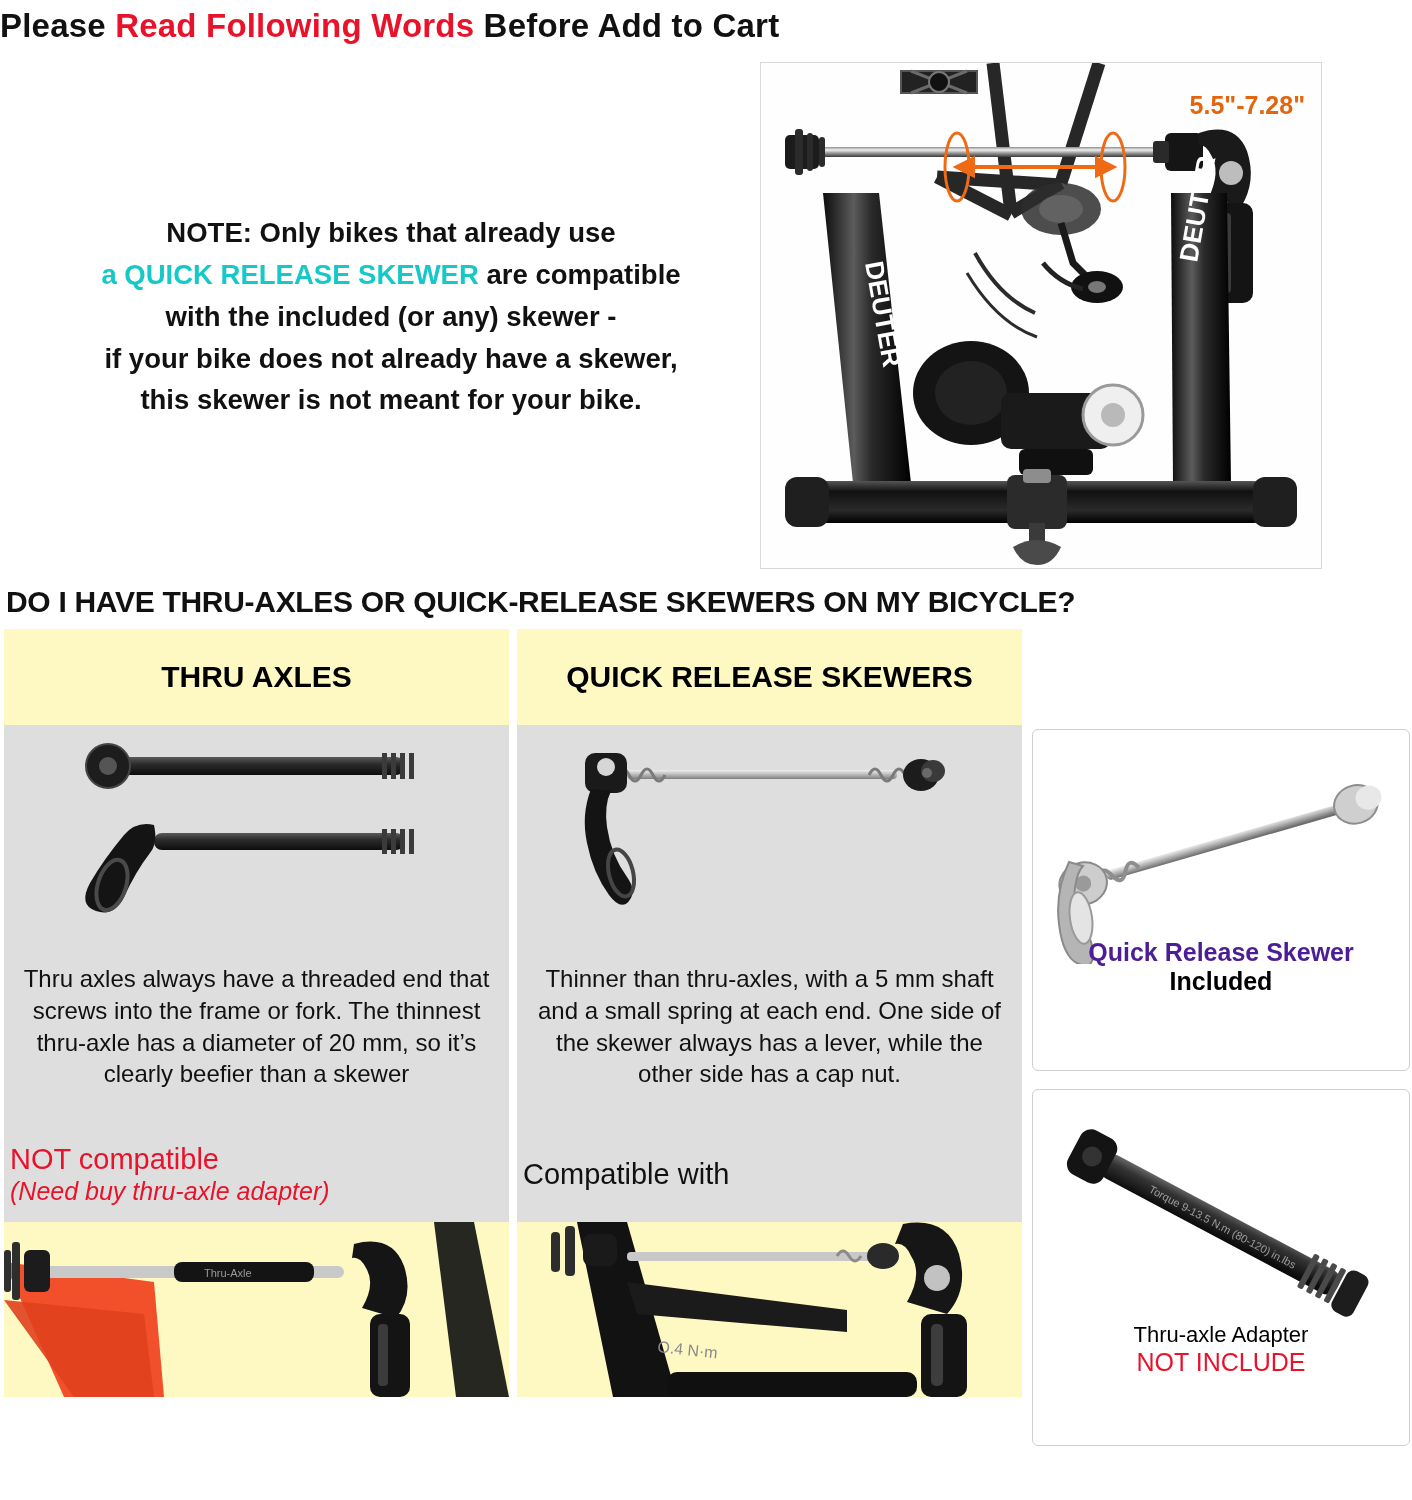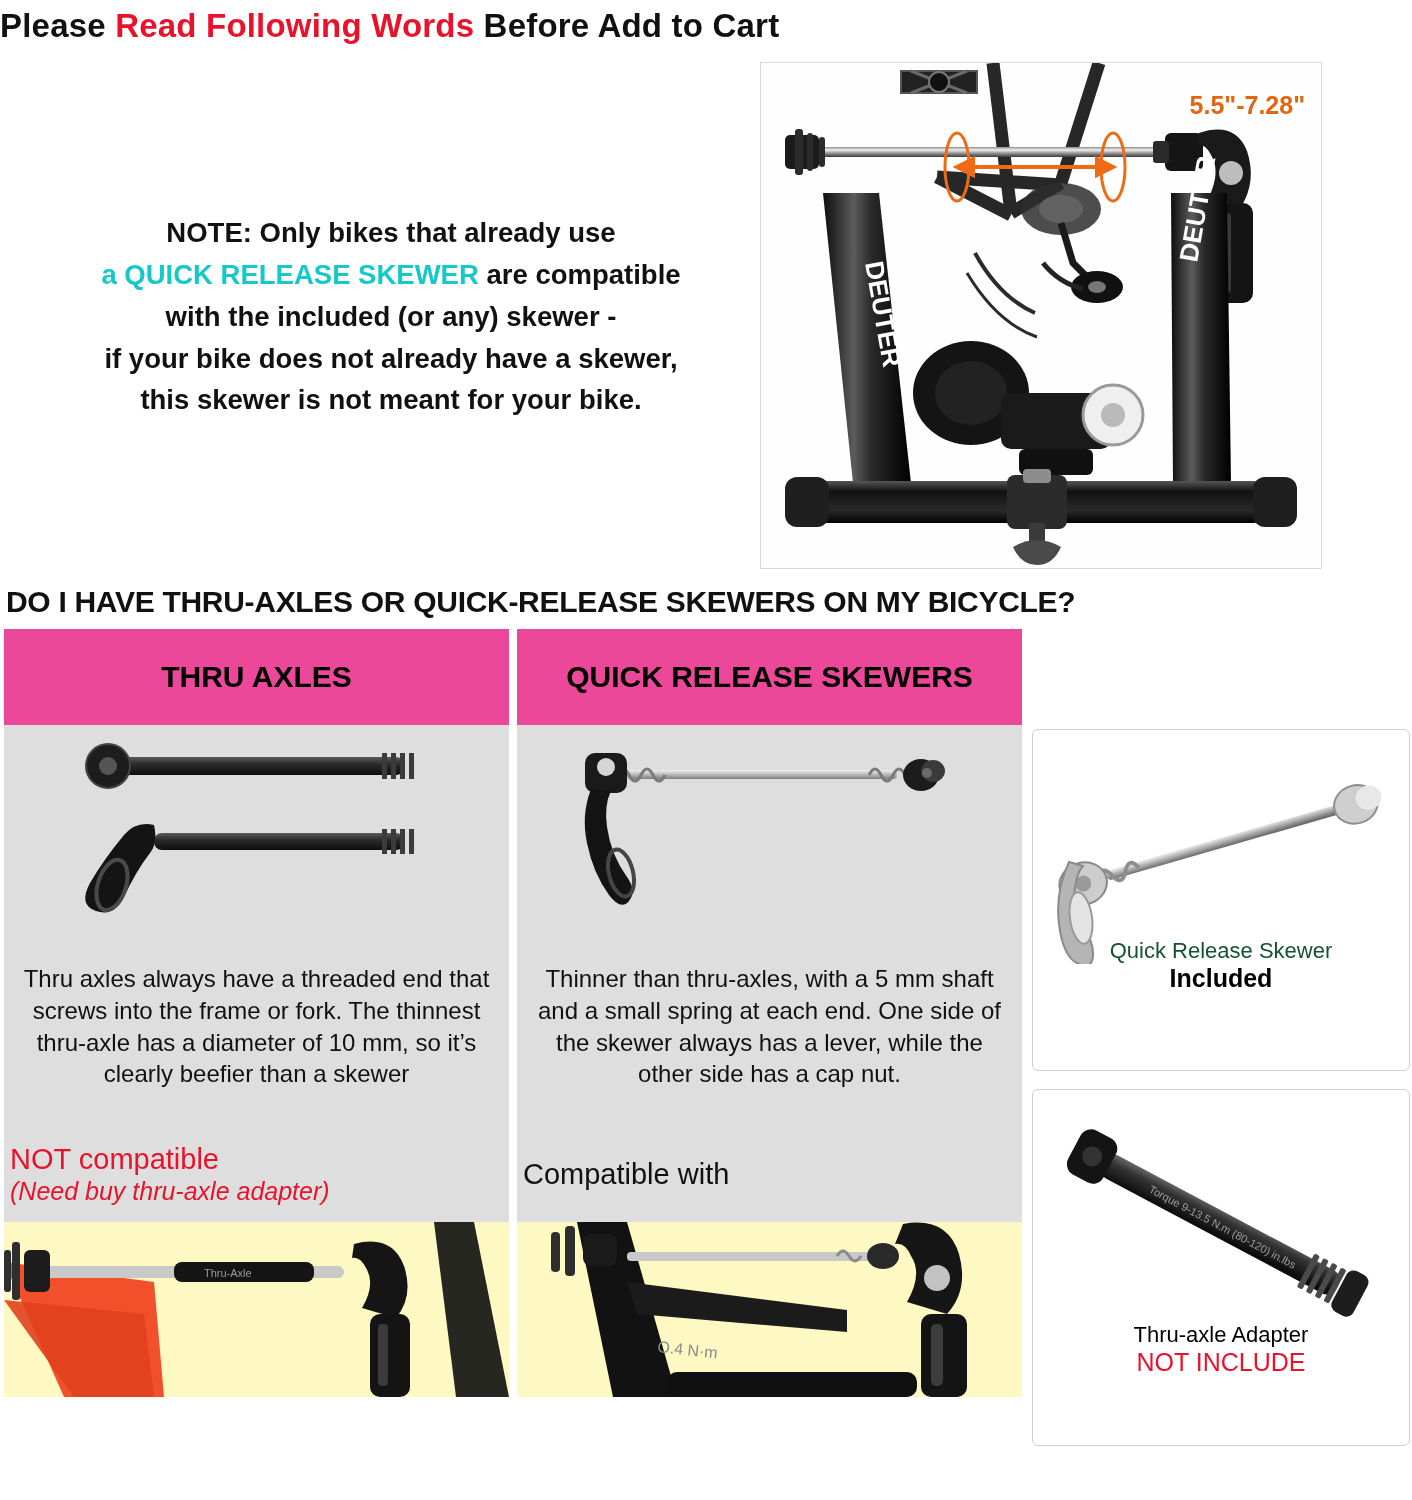--- a/index.html
+++ b/index.html
@@ -87,21 +87,21 @@
     align-items: flex-start;
     padding-left: 4px;
   }
   .cols {
     display: flex;
     gap: 8px;
   }
   .col { width: 505px; }
 
   .col-header {
-    background: #ec4899;
+    background: #fef9c3;
     color: #000;
     text-align: right;
     font-size: 30px;
     font-weight: bold;
     height: 96px;
     display: flex;
     align-items: center;
     justify-content: center;
     line-height: 1.15;
   }
@@ -172,23 +172,23 @@
   .side-card.first { height: 340px; }
   .side-card.second { height: 355px; margin-top: 18px; }
 
   .side-caption {
     position: absolute;
     left: 0;
     right: 0;
     text-align: center;
   }
   .cap-teal {
-    color: #14532d;
-    font-size: 22px;
-    font-weight: normal;
+    color: #4c1d95;
+    font-size: 25px;
+    font-weight: bold;
   }
   .cap-black {
     color: #000;
     font-size: 25px;
     font-weight: bold;
   }
   .cap-red {
     color: #e8132b;
     font-size: 25px;
   }
@@ -366,21 +366,21 @@
               <rect x="387" y="104" width="5" height="25"></rect>
               <rect x="396" y="104" width="5" height="25"></rect>
               <rect x="405" y="104" width="5" height="25"></rect>
             </g>
             <path d="M150 100 q-18 -4 -30 10 q-20 24 -34 48 q-12 22 6 28 q18 6 28 -14 q12 -26 26 -44 q8 -10 4 -28 Z" fill="#141414"></path>
             <ellipse cx="108" cy="160" rx="14" ry="26" transform="rotate(18 108 160)" fill="none" stroke="#4a4a4a" stroke-width="4"></ellipse>
           </g>
         </svg>
       </div>
 
-      <div class="cell-text">Thru axles always have a threaded end that screws into the frame or fork. The thinnest thru-axle has a diameter of 10 mm, so it’s clearly beefier than a skewer</div>
+      <div class="cell-text">Thru axles always have a threaded end that screws into the frame or fork. The thinnest thru-axle has a diameter of 20 mm, so it’s clearly beefier than a skewer</div>
 
       <div class="cell-verdict">
         <div class="verdict-red">NOT compatible</div>
         <div class="verdict-red-sub">(Need buy thru-axle adapter)</div>
       </div>
 
       <div class="cell-photo">
         <svg width="505" height="175" viewBox="0 0 505 175">
 
           <path d="M0 40 L150 60 L160 175 L60 175 Z" fill="#f1502b"></path>

